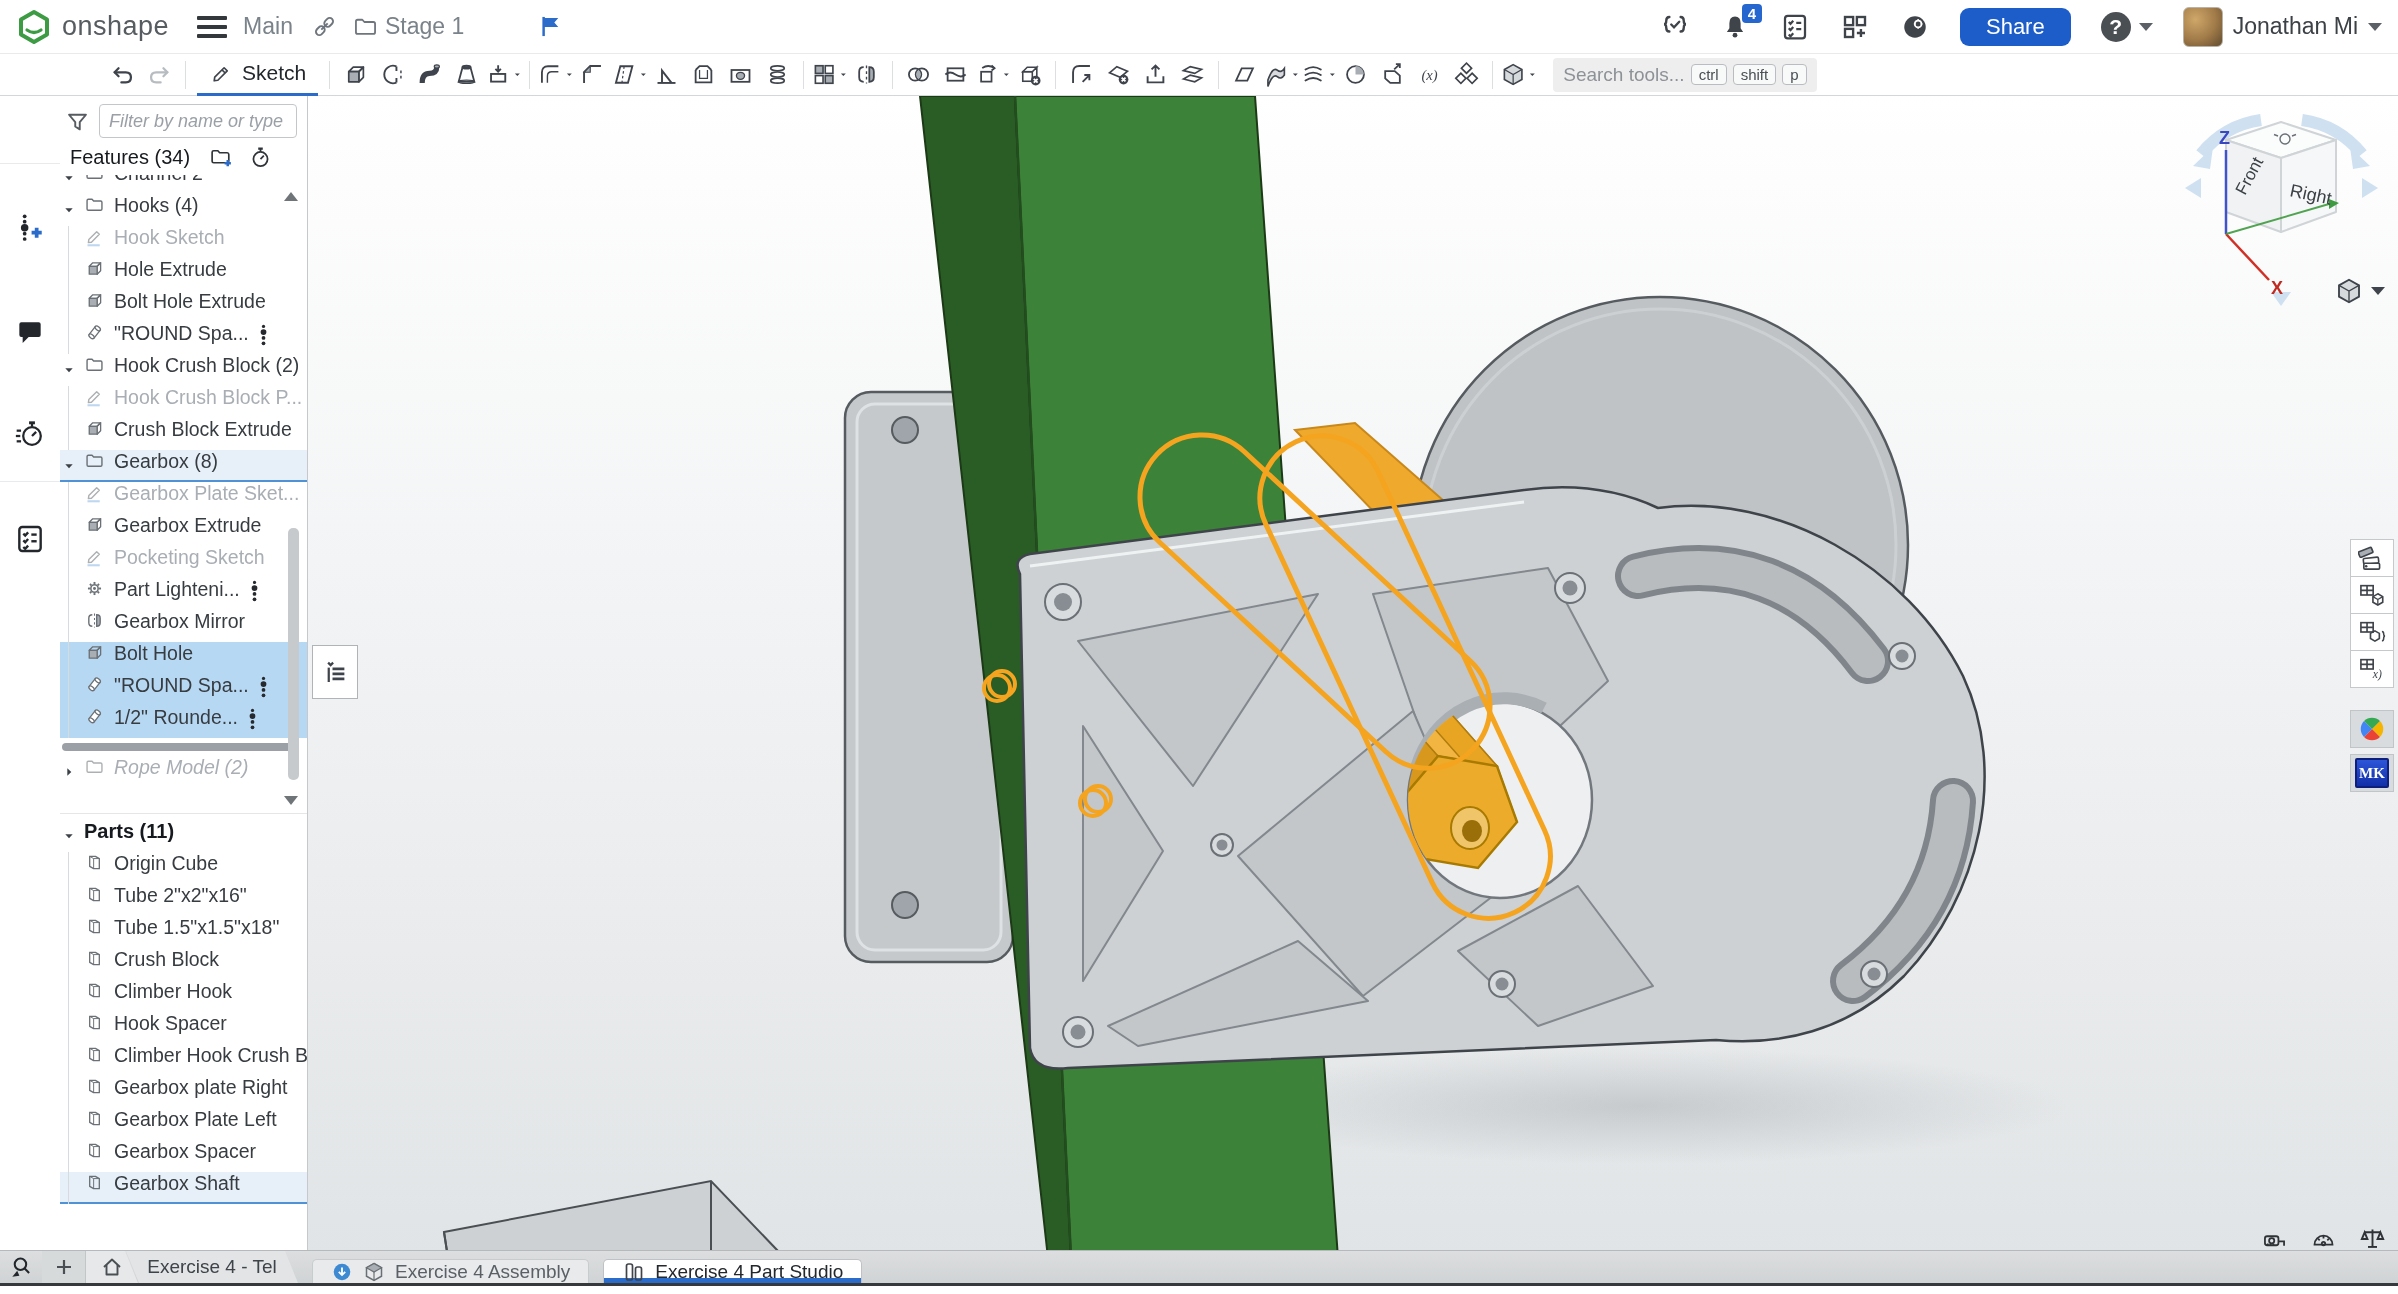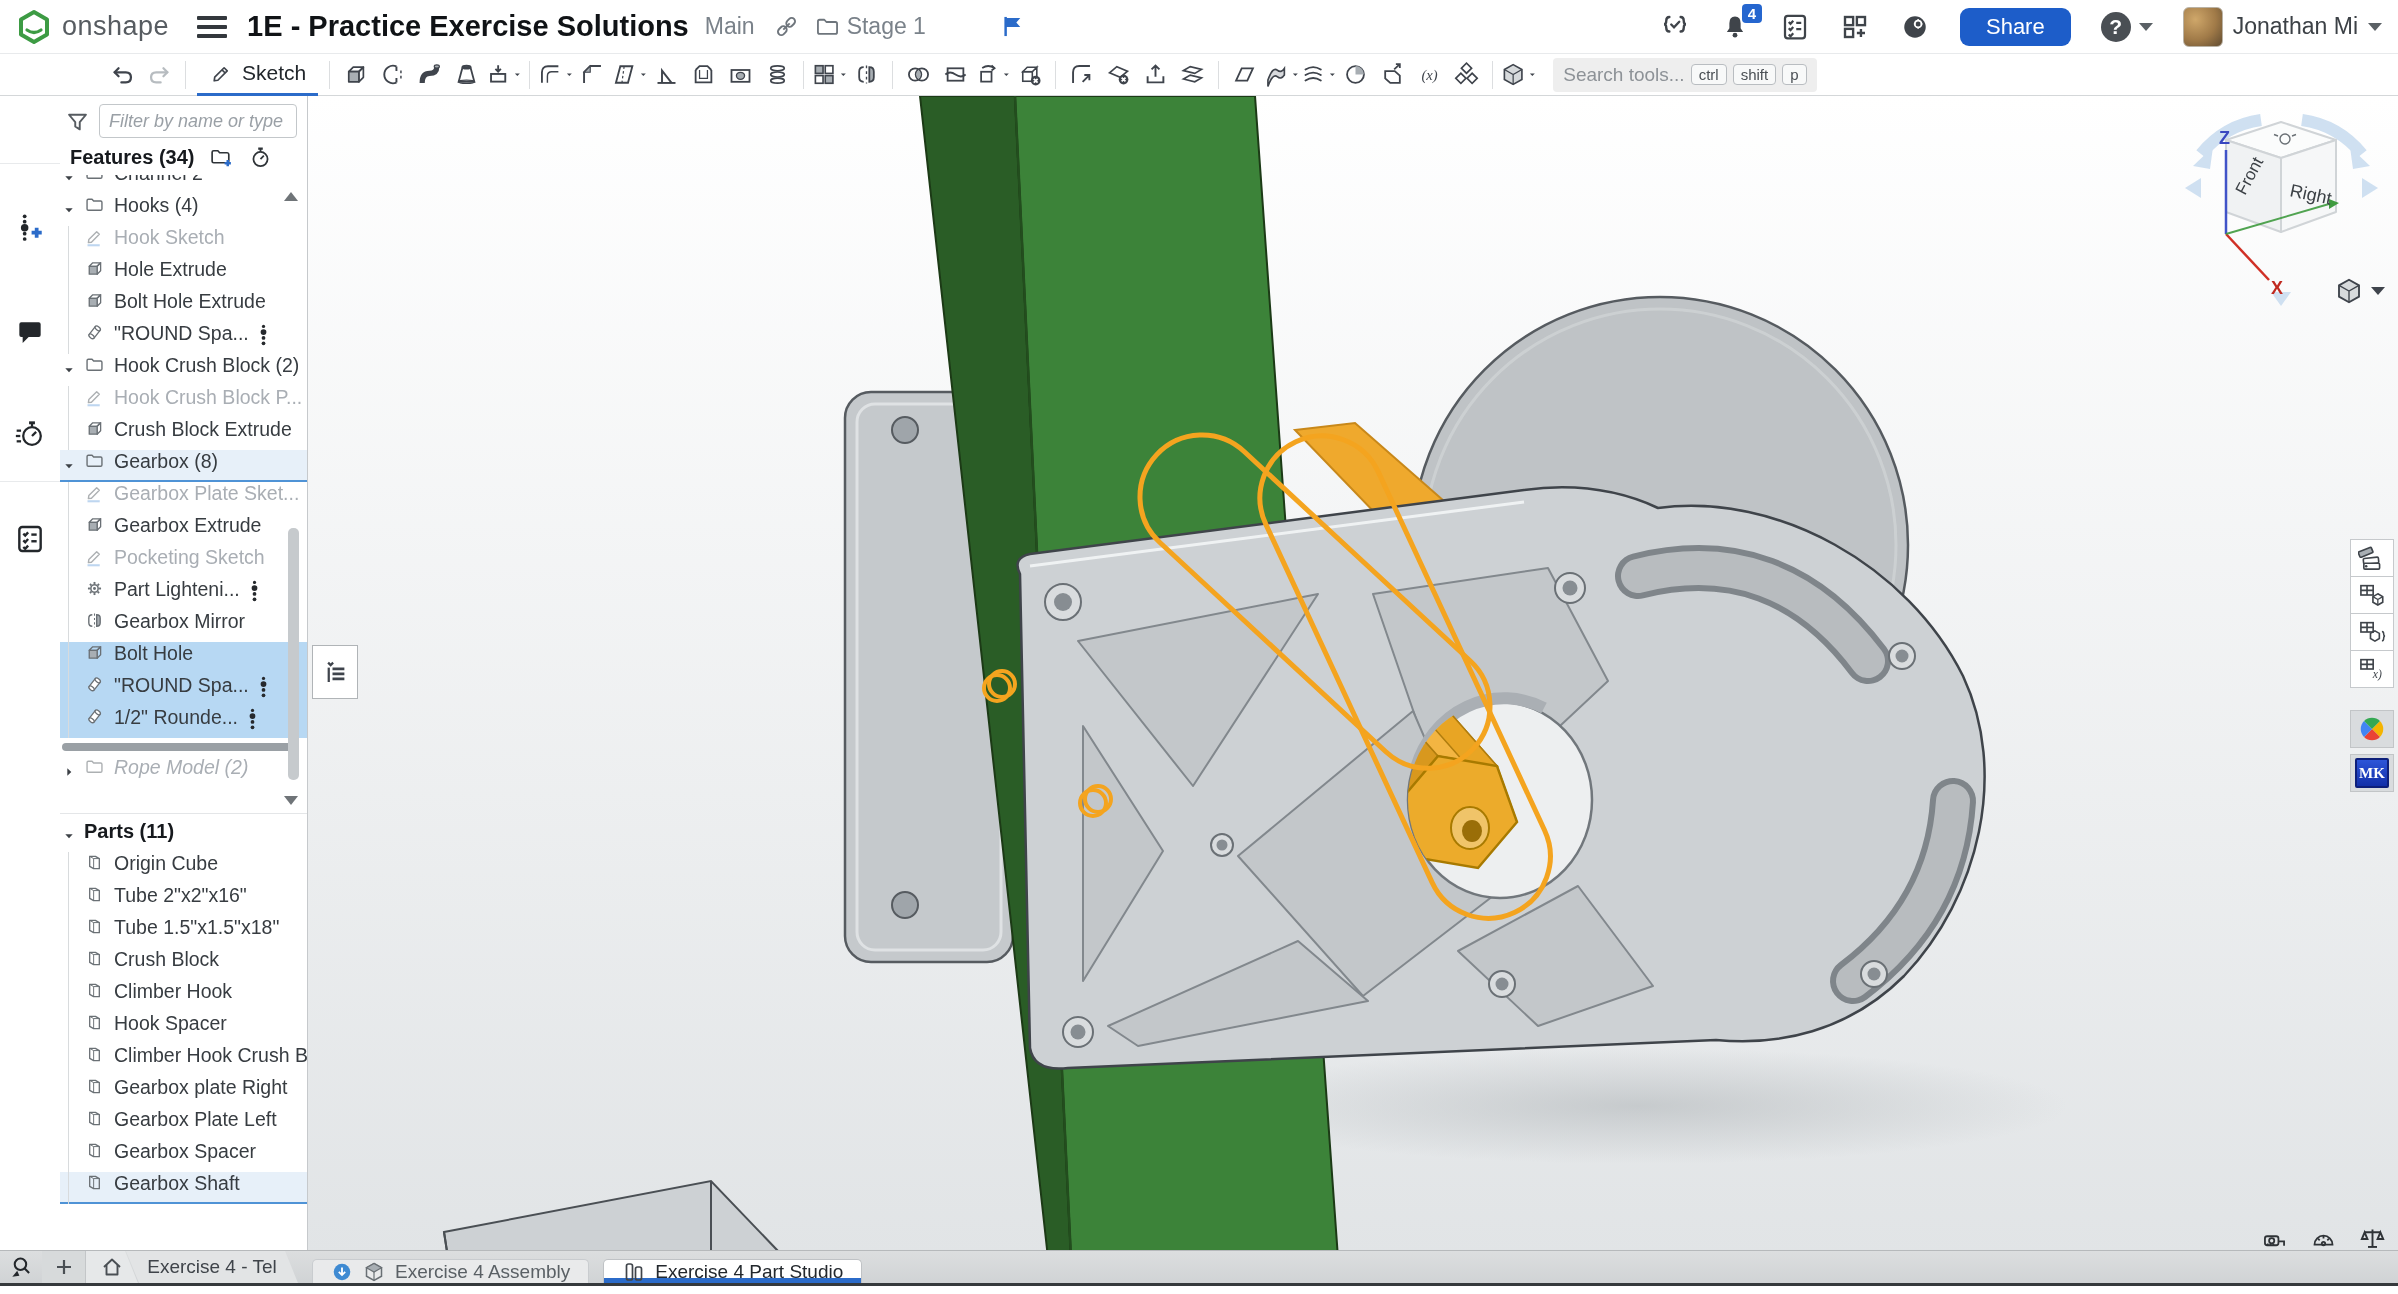--- a/index.html
+++ b/index.html
@@ -53,21 +53,21 @@
   .rsep{position:absolute;left:0;right:0;height:1px;background:#e8eaec}
   
   .panel{position:absolute;top:96px;left:60px;width:248px;bottom:36px;background:#fff;border-right:1px solid #c6c9cc;
          box-sizing:border-box;z-index:4;overflow:hidden}
   .filter-row{display:flex;align-items:center;padding:8px 10px 6px 4px;gap:8px}
   .filter-row .fico{width:27px;height:27px;color:#565b60;flex:none}
   .filter-input{flex:1;min-width:0;height:34px;border:1px solid #c3c7ca;border-radius:4px;font-style:italic;
                 font-size:18px;color:#3c4146;padding:0 9px;box-sizing:border-box;font-family:inherit;outline:none}
   .filter-input::placeholder{color:#9aa0a6}
   .feat-hdr{display:flex;align-items:center;height:27px;padding:0 34px 0 10px;gap:14px}
-  .feat-title{font-weight:bold;font-size:20px;color:#16191d;flex:1}
+  .feat-title{font-weight:normal;font-size:20px;color:#16191d;flex:1}
   .feat-hdr .hbtn{width:25px;height:25px;color:#2f3438}
   .tree{position:relative;height:634px;overflow:hidden;margin-top:4px}
   .trow{position:relative;display:flex;align-items:flex-start;height:32px;padding-left:24px;font-size:19.5px;color:#373c41;
         box-sizing:border-box;white-space:nowrap}
   .trow .caret-i{position:absolute;left:1px;top:8px;width:16px;height:16px;color:#3c4146}
   .trow .node-i{width:21px;height:21px;flex:none;color:#6a7075}
   .trow .lbl{margin-left:9px}
   .trow .dots-i{width:15px;height:25px;margin-left:7px;color:#26292d;flex:none}
   .trow.d1::before{content:"";position:absolute;left:8px;top:0;bottom:0;border-left:1.5px solid #d8dbdd}
   .trow.dim{color:#a9aeb4}
@@ -566,21 +566,20 @@
     <svg class="logo-svg" viewBox="0 0 36 36">
       <path d="M18 3 L31 10.5 V25.5 L18 33 L5 25.5 V10.5 Z" fill="none" stroke="#3d9b44" stroke-width="4" stroke-linejoin="round"></path>
       <path d="M11 21 Q18 26 25 21" fill="none" stroke="#3d9b44" stroke-width="3.2" stroke-linecap="round"></path>
     </svg>
     <span class="brand">onshape</span>
     <div class="burger">
         <i></i>
         <i></i>
         <i></i>
       </div>
-    <span class="doc-title">1E - Practice Exercise Solutions</span>
     <span class="muted">Main</span>
     <svg class="hico" style="margin-left:18px">
         <use href="#i-link"></use>
       </svg>
     <svg class="hico" style="margin-left:14px">
         <use href="#i-folder"></use>
       </svg>
     <span class="muted" style="margin-left:6px">Stage 1</span>
     <svg class="hico edu-flag">
         <use href="#i-flag"></use>

